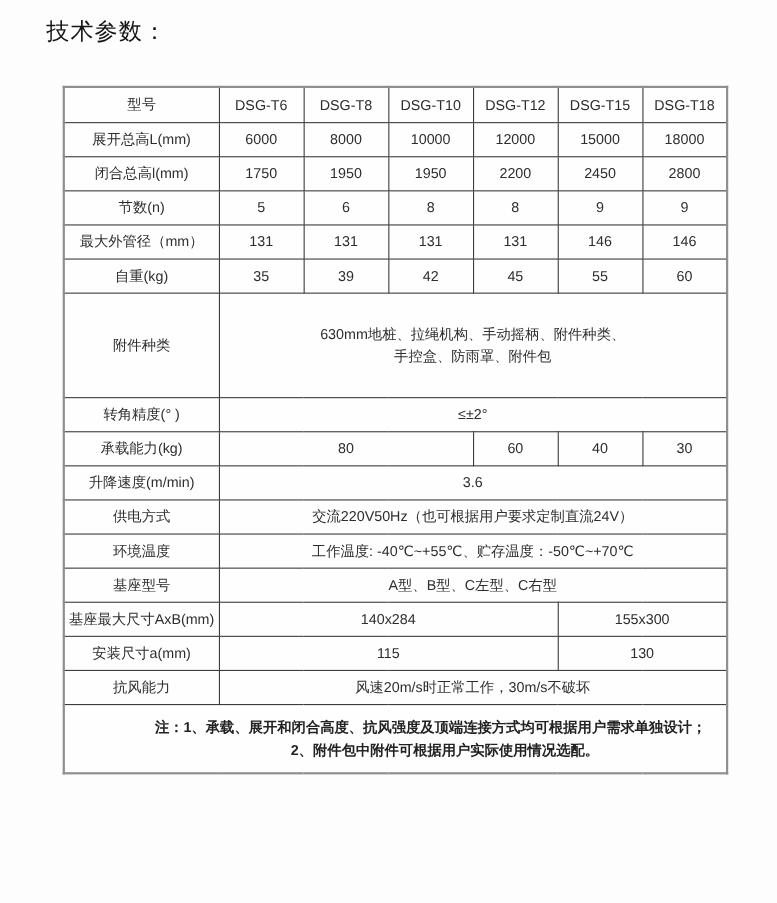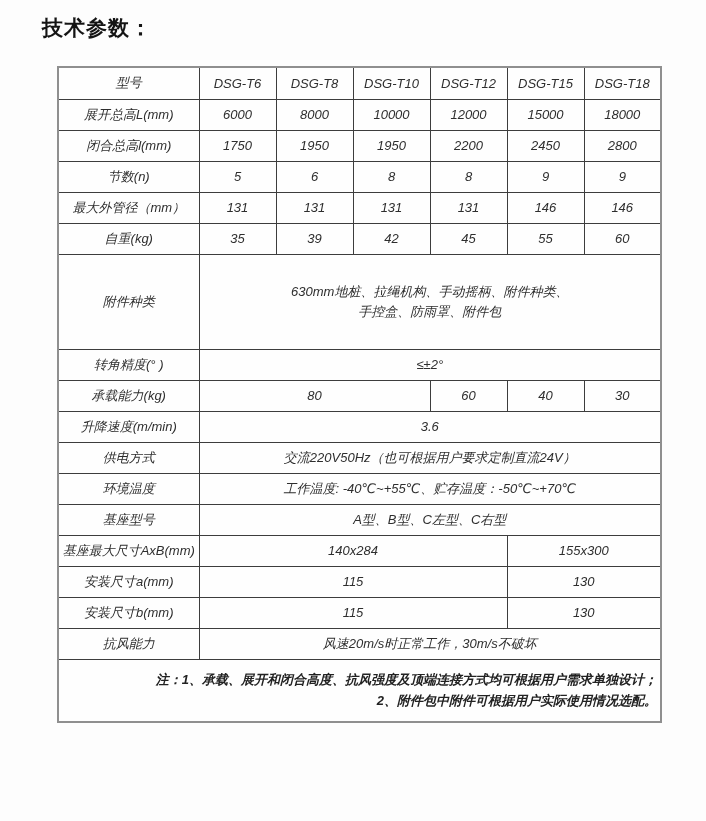--- a/index.html
+++ b/index.html
@@ -9,50 +9,49 @@
     background: #fdfdfd;
     font-family: "Liberation Sans", "DejaVu Sans", sans-serif;
     color: #2e2e2e;
     position: relative;
   }
   .page-title {
     position: absolute;
     left: 42px; top: 14px;
     margin: 0;
     font-size: 21px;
-    font-weight: bold;
+    font-weight: normal;
     color: #141414;
     letter-spacing: 1px;
   }
   table.spec-table {
     position: absolute;
-    left: 57px; top: 66px;
+    left: 57px; top: 78px;
     width: 603px;
     border-collapse: collapse;
     table-layout: fixed;
     background: #fefefe;
     border: 2px solid #8f8f8f;
-    font-style: italic;
   }
   .spec-table td {
     border: 1px solid #3d3d3d;
     text-align: center;
     vertical-align: middle;
     font-size: 13px;
     height: 31px;
     padding: 0 3px;
     color: #2e2e2e;
     overflow: hidden;
   }
   tr.header-row td { height: 32px; }
   tr.tall-row td { height: 95px; }
   .multiline div { line-height: 20px; }
   tr.note-row td {
     height: 63px;
-    text-align: right;
+    text-align: center;
     vertical-align: middle;
   }
   .note-block {
     font-weight: bold;
     font-size: 13px;
     line-height: 21px;
     padding-left: 64px;
     color: #222;
   }
   .note-line2 { padding-left: 26px; }
@@ -180,25 +179,20 @@
       <td colspan="4">140x284</td>
       <td colspan="2">155x300</td>
     </tr>
 
     <tr>
       <td>安装尺寸a(mm)</td>
       <td colspan="4">115</td>
       <td colspan="2">130</td>
     </tr>
 
-    <tr>
-      <td>安装尺寸b(mm)</td>
-      <td colspan="4">115</td>
-      <td colspan="2">130</td>
-    </tr>
 
 
     <tr>
       <td>抗风能力</td>
       <td colspan="6">风速20m/s时正常工作，30m/s不破坏</td>
     </tr>
 
     <tr class="note-row">
       <td colspan="7">
         <div class="note-block">

